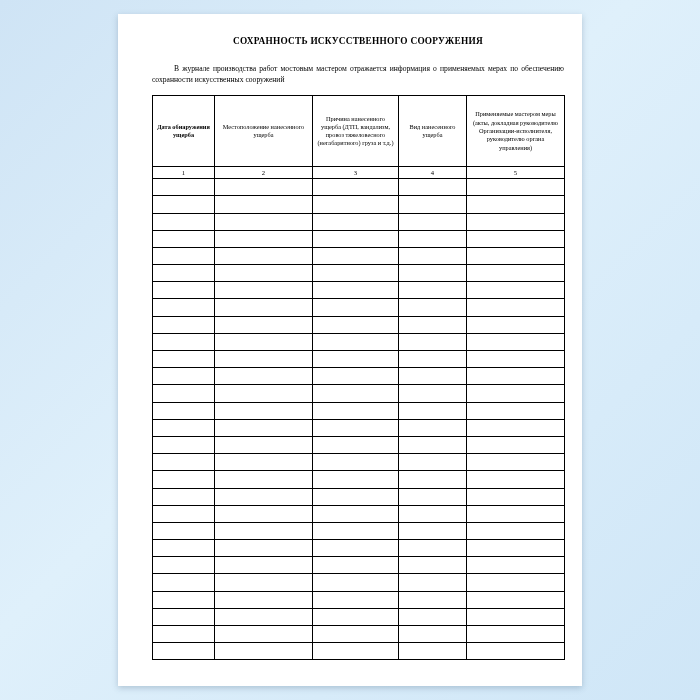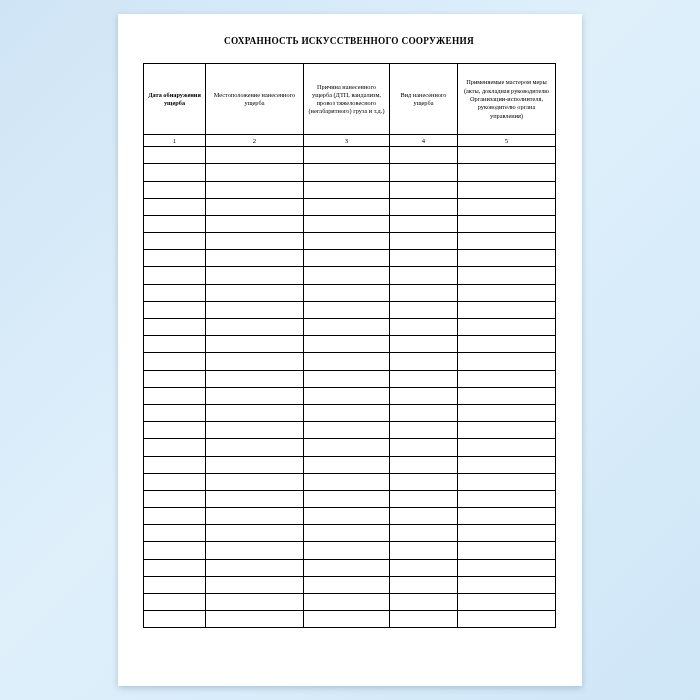--- a/index.html
+++ b/index.html
@@ -24,21 +24,21 @@
     position: absolute;
     left: 118px;
     top: 14px;
     width: 464px;
     height: 672px;
     background: #ffffff;
     box-shadow: 0 2px 6px rgba(40, 70, 100, 0.25);
   }
   .paper-inner {
     position: absolute;
-    left: 25px;
+    left: 34px;
     top: 22px;
     width: 412px;
   }
   .doc-title {
     text-align: center;
     font-size: 9.3px;
     font-weight: bold;
     letter-spacing: 0.25px;
     color: #000;
     margin: 0 0 16px 0;
@@ -95,20 +95,21 @@
 </head>
 <body>
 
 <div id="page-backdrop"></div>
 
 <div class="paper">
   <div class="paper-inner">
 
     <div class="doc-title">СОХРАННОСТЬ ИСКУССТВЕННОГО СООРУЖЕНИЯ</div>
 
+    <p class="intro"><span class="indent"></span><span>В журнале производства работ мостовым мастером отражается информация о применяемых мерах по обеспечению сохранности искусственных сооружений</span></p>
 
     <table class="journal">
       <colgroup>
         <col class="c1">
           <col class="c2">
           <col class="c3">
           <col class="c4">
           <col class="c5">
       </colgroup>
       <thead>

